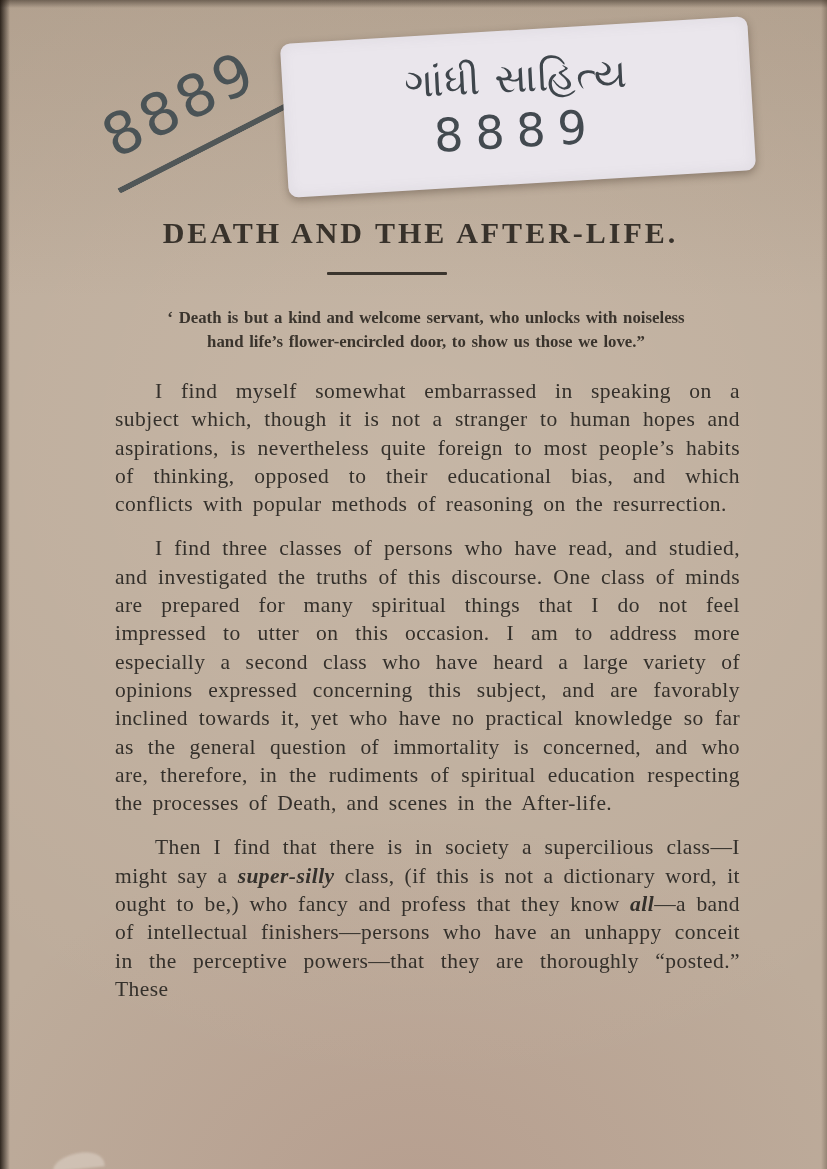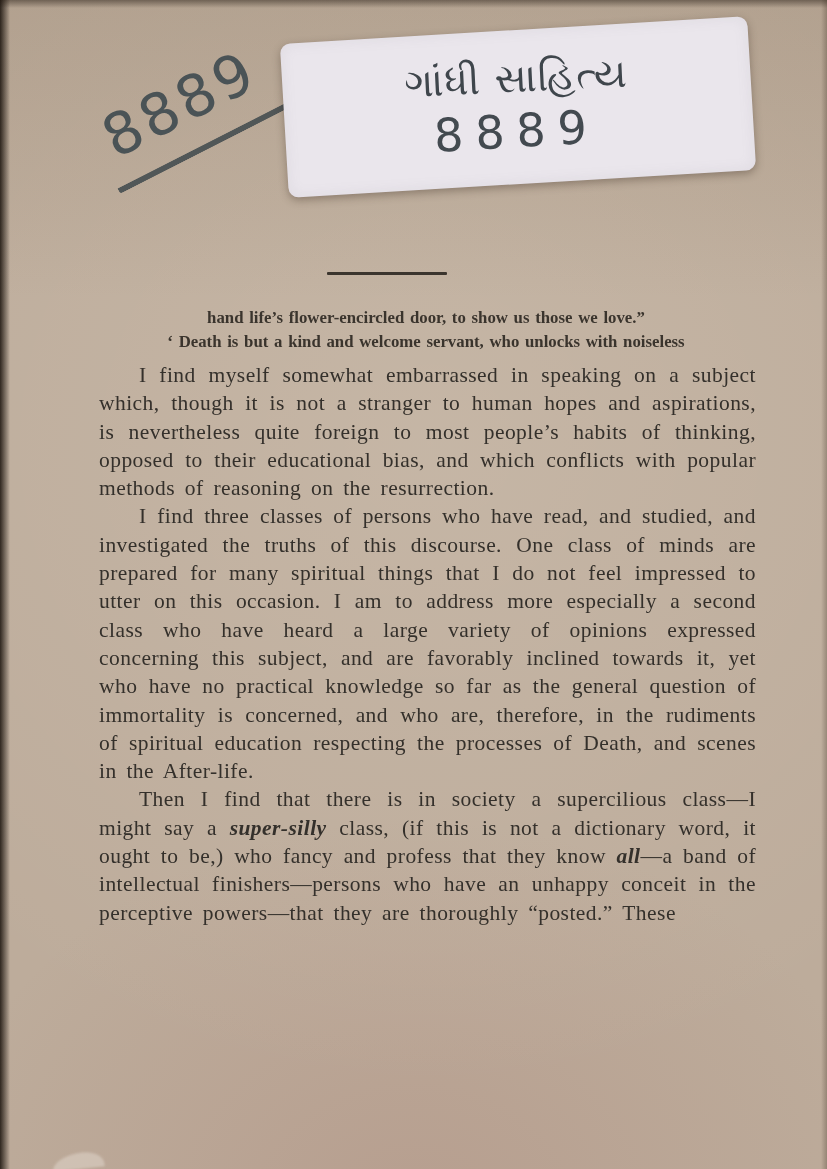--- a/index.html
+++ b/index.html
@@ -53,21 +53,21 @@
   .epigraph{
     position:absolute;top:306px;left:104px;width:644px;z-index:1;
     text-align:center;font-size:16.8px;font-weight:bold;line-height:23.5px;
     color:#3a342d;word-spacing:1.5px;
   }
   .body-text{
     position:absolute;top:361px;left:99px;width:657px;z-index:1;
     font-size:21.5px;line-height:28.3px;color:#34302b;
     text-align:justify;letter-spacing:.45px;word-spacing:4px;
   }
-  .body-text p{margin:0;text-indent:40px;}
+  .body-text p{margin:16px;text-indent:40px;}
   .i{font-style:italic;font-weight:bold;}
   .b{font-weight:normal;}
   
   .watermark{
     position:absolute;left:0;right:0;bottom:6px;z-index:4;
     text-align:center;
     font-family:"Liberation Sans",sans-serif;
     font-size:68px;letter-spacing:1px;
     color:rgba(224,215,208,.68);
     text-shadow:1px 2px 2px rgba(105,80,70,.28), -1px -1px 1px rgba(255,252,248,.18);
@@ -79,26 +79,27 @@
 
 <div class="scan">
 
   <div class="pencil">8889</div>
 
   <div class="sticker">
     <div class="sticker-line1">ગાંધી સાહિત્ય</div>
     <div class="sticker-line2">8889</div>
   </div>
 
+  <div class="title">DEATH AND THE AFTER-LIFE.</div>
 
   <div class="rule"></div>
 
   <div class="epigraph">
+    <div>‘ Death is but a kind and welcome servant, who unlocks with noiseless</div>
     <div>hand life’s flower-encircled door, to show us those we love.”</div>
-    <div>‘ Death is but a kind and welcome servant, who unlocks with noiseless</div>
   </div>
 
   <div class="body-text">
     <p><span>I find myself somewhat embarrassed in speaking on a subject which, though it is not a stranger to human hopes and aspirations, is nevertheless quite foreign to most people’s habits of thinking, opposed to their educational bias, and which conflicts with popular methods of reasoning on the resurrection.</span></p>
     <p><span>I find three classes of persons who have read, and studied, and investigated the truths of this discourse. One class of minds are prepared for many spiritual things that I do not feel impressed to utter on this occasion.  I am to address more especially a second class who have heard a large variety of opinions expressed concerning this subject, and are favorably inclined towards it, yet who have no practical knowledge so far as the general question of immortality is concerned, and who are, therefore, in the rudiments of spiritual education respecting the processes of Death, and scenes in the After-life.</span></p>
     <p><span>Then I </span><span class="b">find</span><span> that there is in society a supercilious class—I might say a </span><span class="i">super-silly</span><span> class, (if this is not a dictionary word, it ought to be,) who fancy and profess that they know </span><span class="i">all</span><span>—a band of intellectual finishers—persons who have an unhappy conceit in the perceptive powers—that they are thoroughly “posted.”  These</span></p>
   </div>
 
 
   <div class="corner-tear"></div>

